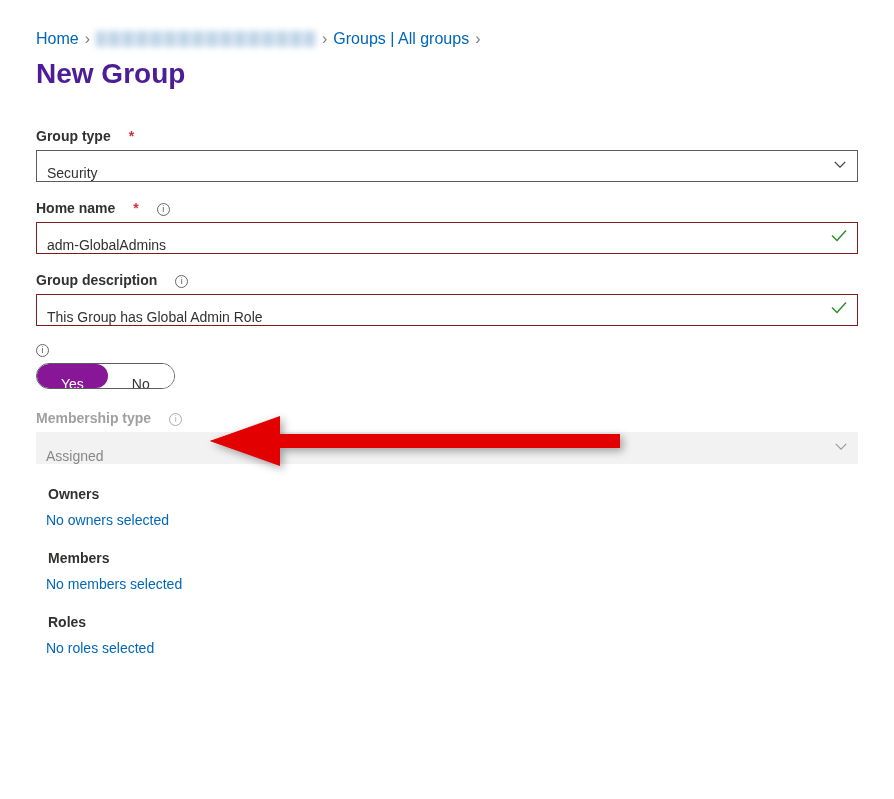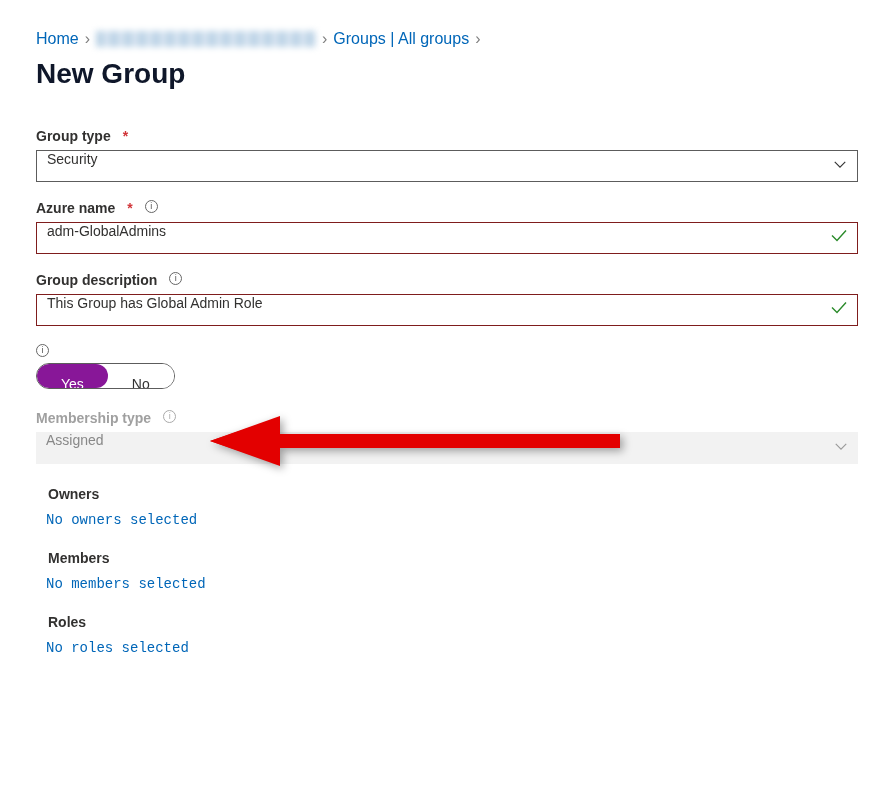--- a/index.html
+++ b/index.html
@@ -23,46 +23,46 @@
     .crumb-censored {
       display: inline-block;
       width: 220px; height: 16px;
       filter: blur(3px);
       background: repeating-linear-gradient(90deg, #bcd3e6 0 8px, #d9e6f2 8px 14px);
       vertical-align: middle;
     }
     h1 {
       font-size: 28px;
       font-weight: 600;
-      color: #0f172a;
+      color: #4c1d95;
       margin-bottom: 38px;
     }
     .field { margin-bottom: 18px; }
     .field-label {
       font-weight: 600;
       margin-bottom: 6px;
       display: flex;
-      align-items: flex-start;
-      gap: 12px;
+      align-items: flex-end;
+      gap: 18px;
     }
     .req { color: #d13438; }
     .info-icon {
       width: 13px; height: 13px;
       border: 1px solid #666; border-radius: 50%;
       font-size: 9px; line-height: 11px; text-align: center;
       color: #555; display: inline-block;
       font-weight: normal;
     }
     .dropdown, .text-input {
       width: 100%; height: 32px;
       border: 1px solid #5c5c5c;
       padding: 0 10px;
       font-size: 14px;
       background: #fff;
-      display: flex; align-items: flex-start;
+      display: flex; align-items: flex-end;
       position: relative;
     }
     .dropdown .chev {
       position: absolute; right: 10px; top: 50%; transform: translateY(-50%);
       pointer-events: none;
     }
     .text-input.valid, .dropdown.valid-d? { }
     .text-input.validated {
       border: 1px solid #7f1d1d;
     }
@@ -101,21 +101,20 @@
     .section-head {
       font-weight: 600;
       margin-top: 22px;
       margin-bottom: 10px;
       margin-left: 12px;
     }
     .link-line {
       color: #0066b8;
       padding-left: 10px;
       cursor: pointer;
-      font-family: Liberation Mono, monospace;
     }
     .arrow-annot {
       position: absolute;
       left: 210px;
       top: 416px;
       pointer-events: none;
       filter: drop-shadow(3px 3px 4px rgba(0,0,0,.35));
     }
     svg.chev-svg { width: 14px; height: 14px; }
   </style>
@@ -143,21 +142,21 @@
     <span class="chev">
       <svg class="chev-svg" viewBox="0 0 16 16">
           <path d="M2 5 L8 11 L14 5" fill="none" stroke="#333" stroke-width="1.3"></path>
         </svg>
     </span>
   </div>
 </div>
 
 <div class="field">
   <div class="field-label">
-    <span>Azure name</span>
+    <span>Home name</span>
     <span class="req">*</span>
     <span class="info-icon">i</span>
   </div>
   <div class="text-input validated">
     <span>adm-GlobalAdmins</span>
     <span class="check">
       <svg width="20" height="20" viewBox="0 0 20 20">
           <path d="M3 10 L8 15 L17 5" fill="none" stroke="#2a8a2a" stroke-width="1.4"></path>
         </svg>
     </span>

